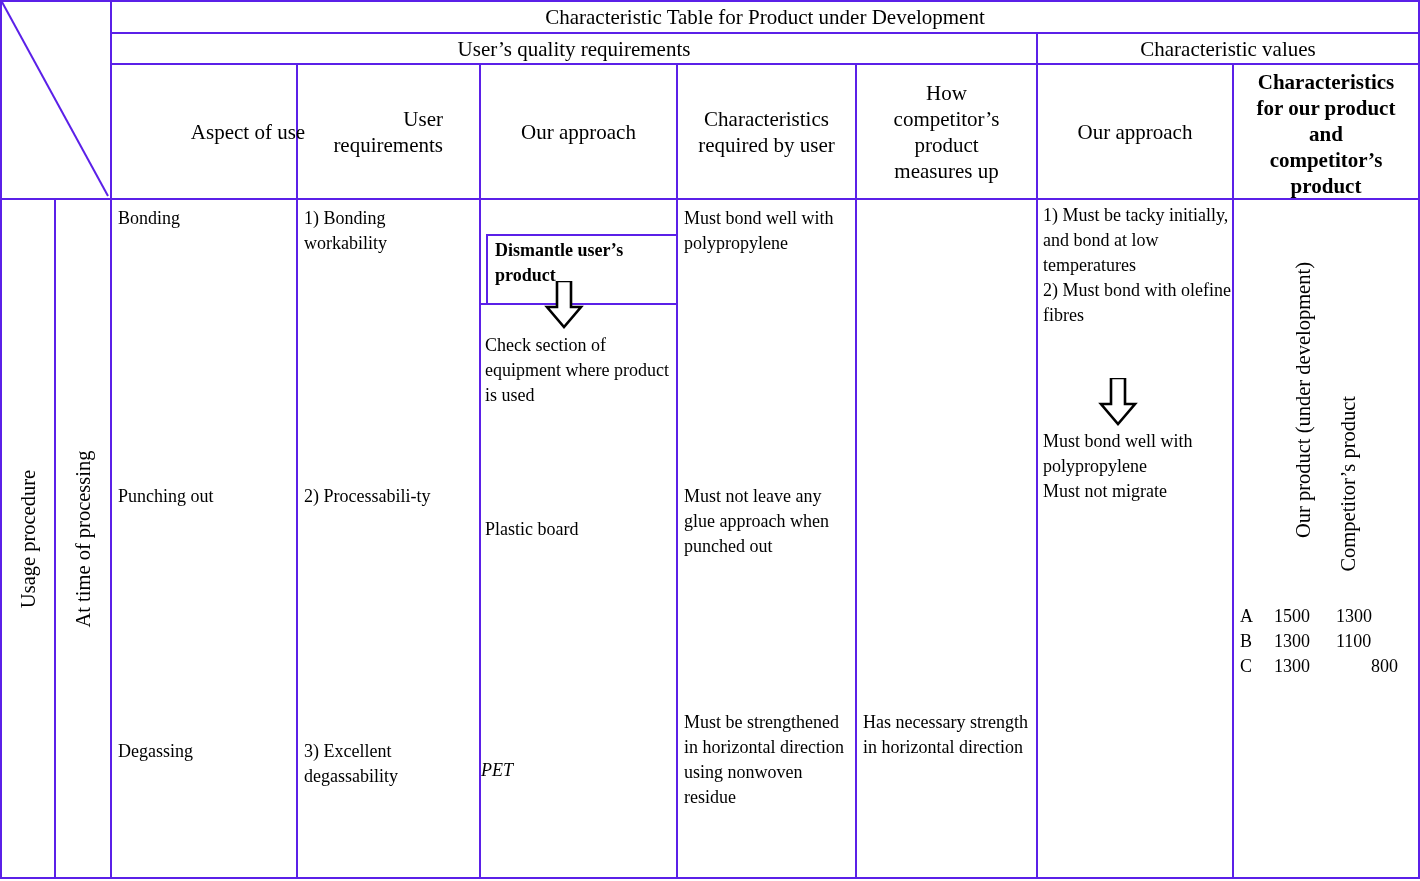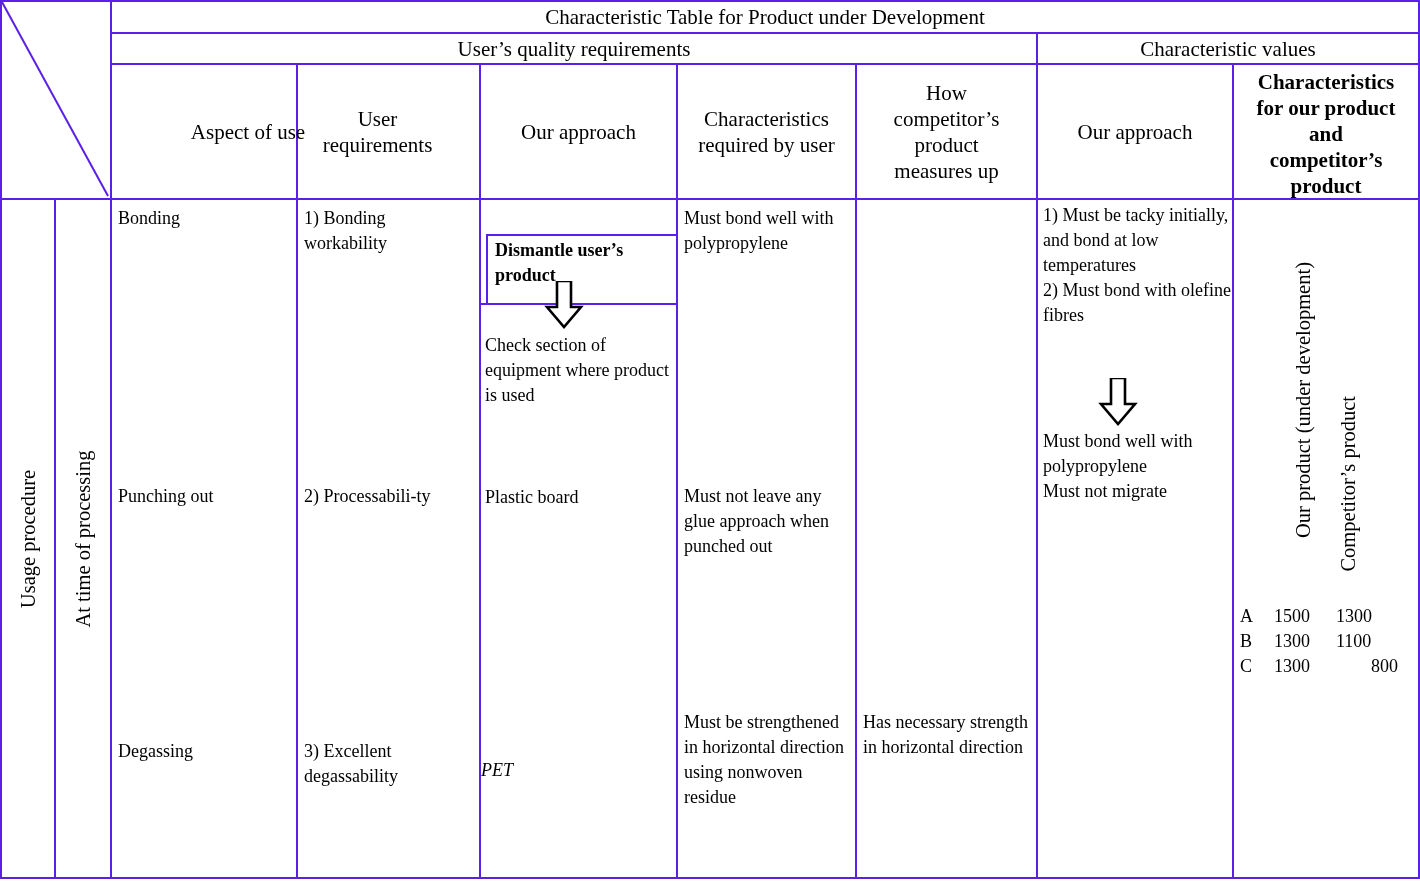--- a/index.html
+++ b/index.html
@@ -63,21 +63,21 @@
   <svg class="diag" viewBox="0 0 110 198" preserveAspectRatio="none">
     <line x1="2" y1="2" x2="108" y2="196" stroke="#5b20e8" stroke-width="2"></line>
   </svg>
 
   <div class="cell ctr t21" style="left:112px;top:2px;width:1306px;height:30px;">Characteristic Table for Product under Development</div>
 
   <div class="cell ctr t21" style="left:112px;top:34px;width:924px;height:29px;">User’s quality requirements</div>
   <div class="cell ctr t21" style="left:1038px;top:34px;width:380px;height:29px;">Characteristic values</div>
 
   <div class="cell ctr t21" style="left:112px;top:65px;width:184px;height:133px;padding:0 6px;margin-left:44px;">Aspect of use</div>
-  <div class="cell ctr t21" style="left:298px;top:65px;width:159px;height:133px;padding:0 7px;">User requirements</div>
+  <div class="cell ctr t21" style="left:298px;top:65px;width:159px;height:133px;padding:0 14px;text-align:right;">User requirements</div>
   <div class="cell ctr t21" style="left:481px;top:65px;width:195px;height:133px;padding:0 6px;">Our approach</div>
   <div class="cell ctr t21" style="left:678px;top:65px;width:177px;height:133px;padding:0 10px;">Characteristics required by user</div>
   <div class="cell ctr t21" style="left:857px;top:65px;width:179px;height:133px;padding:0 16px;">How competitor’s product measures up</div>
   <div class="cell ctr t21" style="left:1038px;top:65px;width:194px;height:133px;padding:0 6px;">Our approach</div>
   <div class="cell ctr t21" style="left:1234px;top:65px;width:184px;height:138px;padding:0 17px;font-weight:bold;">Characteristics for our product and competitor’s product</div>
 
   <div class="cell" style="left:2px;top:200px;width:52px;height:677px;">
     <div class="vert" style="left:50%;top:50%;transform:translate(-50%,-50%) rotate(180deg);">Usage procedure</div>
   </div>
   <div class="cell" style="left:56px;top:200px;width:54px;height:677px;">
@@ -111,21 +111,21 @@
     <polygon points="13,0 27,0 27,26 37,26 20,46 3,26 13,26" fill="#ffffff" stroke="#000000" stroke-width="2.6" stroke-linejoin="miter"></polygon>
   </svg>
 
   <div class="cell tl t20" style="left:1043px;top:429px;width:190px;height:135px;white-space:pre-line;">Must bond well with polypropylene
 Must not migrate</div>
 
   <div class="cell tl pad t20" style="left:112px;top:481px;width:182px;height:60px;">Punching out</div>
 
   <div class="cell tl pad t20" style="left:298px;top:481px;width:181px;height:62px;">2)  Processabili-ty</div>
 
-  <div class="cell tl t20" style="left:481px;top:485px;width:195px;height:34px;padding:0 4px;">Plastic board</div>
+  <div class="cell tl t20" style="left:481px;top:517px;width:195px;height:34px;padding:0 4px;">Plastic board</div>
 
   <div class="cell tl pad t20" style="left:678px;top:481px;width:176px;height:125px;">Must not leave any glue approach when punched out</div>
 
   <div class="cell tl pad t20" style="left:857px;top:481px;width:178px;height:125px;"></div>
 
   <div class="cell tl pad t20" style="left:112px;top:736px;width:182px;height:60px;">Degassing</div>
 
   <div class="cell tl pad t20" style="left:298px;top:736px;width:181px;height:62px;">3) Excellent degassability</div>
 
   <div class="cell tl t20" style="left:481px;top:758px;width:195px;height:34px;padding:0 0;font-style:italic;">PET</div>

